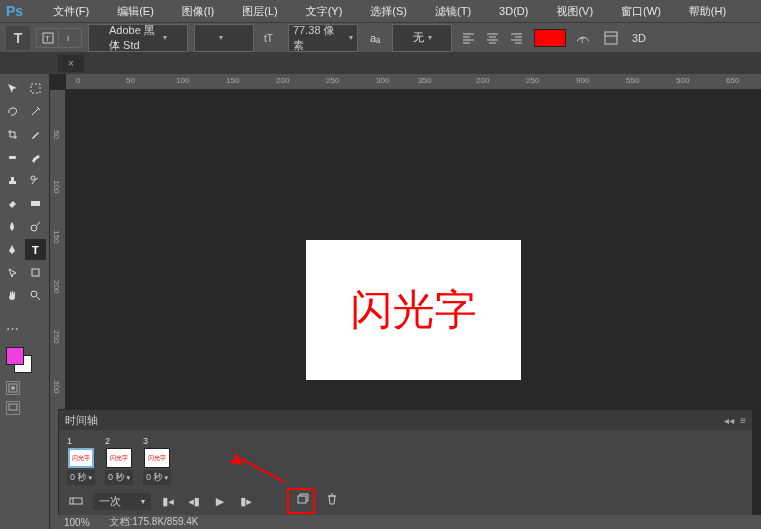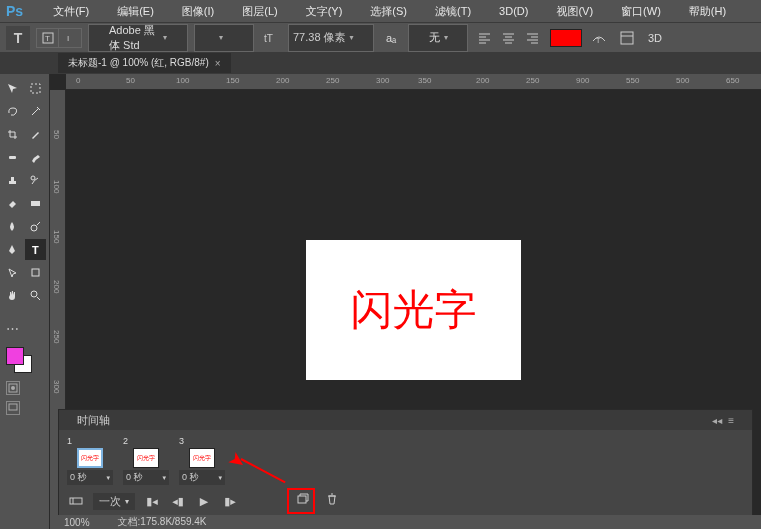--- a/index.html
+++ b/index.html
@@ -12,21 +12,21 @@
 
 
 .optbar { height: 30px; background: #535353; display: flex; align-items: center; padding: 0 6px; gap: 6px; border-top: 1px solid #3a3a3a; }
 .tool-icon-box { width: 24px; height: 24px; background: #454545; display: flex; align-items: center; justify-content: center; font-size: 14px; font-weight: bold; }
 .toggle-box { border: 1px solid #666; display: flex; height: 20px; }
 .tbtn { width: 22px; display: flex; align-items: center; justify-content: center; border-right: 1px solid #666; }
 .tbtn:last-child { border-right: none; }
 .font-select { background: #3a3a3a; border: 1px solid #666; height: 28px; display: flex; align-items: center; padding: 0 20px; font-size: 11px; color: #ddd; }
 .font-select.w1 { width: 100px; }
 .font-select.w2 { width: 60px; }
-.size-input { background: #3a3a3a; border: 1px solid #666; height: 20px; width: 86px; display: flex; align-items: center; padding: 13px 4px; font-size: 11px; }
+.size-input { background: #3a3a3a; border: 1px solid #666; height: 20px; width: 70px; display: flex; align-items: center; padding: 13px 4px; font-size: 11px; }
 .swatch { width: 32px; height: 18px; background: #ff0000; border: 1px solid #222; }
 .opt-icon { width: 22px; height: 22px; display: flex; align-items: center; justify-content: center; color: #ddd; }
 .align-group { display: flex; gap: 2px; }
 .dd-arrow { margin-left: 4px; color: #aaa; font-size: 8px; }
 
 
 .tabbar { height: 22px; background: #3a3a3a; display: flex; align-items: center; padding-left: 58px; }
 .tab { background: #2e2e2e; padding: 3px 10px; font-size: 10px; color: #ddd; display: flex; align-items: center; gap: 6px; }
 .tab-x { color: #aaa; font-size: 10px; }
 
@@ -47,39 +47,39 @@
 .ruler-h span { position: absolute; top: 2px; }
 .viewport { flex: 1; display: flex; }
 .ruler-v { width: 16px; background: #535353; border-right: 1px solid #2a2a2a; position: relative; font-size: 8px; color: #aaa; }
 .ruler-v span { position: absolute; left: 2px; writing-mode: vertical-rl; }
 .canvas-holder { flex: 1; display: flex; align-items: center; justify-content: center; position: relative; }
 .artboard { width: 215px; height: 140px; background: #fff; display: flex; align-items: center; justify-content: center; }
 .red-text { font-size: 42px; color: #ff0000; font-family: "SimSun", serif; font-weight: normal; }
 
 
 .timeline { position: absolute; bottom: 12px; left: 58px; right: 8px; height: 108px; background: #454545; border: 1px solid #2a2a2a; }
-.tl-head { height: 20px; background: #3a3a3a; display: flex; align-items: center; justify-content: space-between; padding: 0 18px; font-size: 11px; }
+.tl-head { height: 20px; background: #3a3a3a; display: flex; align-items: center; justify-content: space-between; padding: 0 6px; font-size: 11px; }
 .tl-head-r { display: flex; gap: 6px; font-size: 10px; color: #aaa; }
 .tl-body { display: flex; gap: 10px; padding: 6px 8px; align-items: flex-start; }
 .frame { display: flex; flex-direction: column; align-items: center; gap: 2px; }
 .frame-n { font-size: 9px; color: #ddd; align-self: flex-start; }
 .thumb { width: 26px; height: 20px; background: #fff; border: 1px solid #222; display: flex; align-items: center; justify-content: center; font-size: 6px; color: red; }
 .frame.sel .thumb { border: 2px solid #7db3e0; }
-.dur { font-size: 9px; background: #3a3a3a; padding: 1px 3px; display: flex; align-items: center; gap: 20px; }
+.dur { font-size: 9px; background: #3a3a3a; padding: 1px 3px; display: flex; align-items: center; gap: 2px; }
 .arrow { position: absolute; left: 170px; top: 38px; color: #ff0000; font-size: 20px; transform: rotate(35deg); pointer-events: none; }
 .arrow-line { position: absolute; left: 182px; top: 48px; width: 50px; height: 2px; background: #ff0000; transform: rotate(28deg); transform-origin: left center; }
 .tl-ctrl { position: absolute; bottom: 6px; left: 8px; display: flex; align-items: center; gap: 8px; font-size: 11px; }
 .tl-btn { width: 18px; height: 18px; display: flex; align-items: center; justify-content: center; color: #ccc; }
-.loop-sel { background: #3a3a3a; padding: 1px 6px; display: flex; align-items: center; gap: 4px; }
+.loop-sel { background: #3a3a3a; padding: 1px 6px; display: flex; align-items: center; gap: 20px; }
 .highlight-box { position: absolute; bottom: 2px; left: 228px; width: 28px; height: 26px; border: 2px solid #ff0000; }
 .tl-btn.inside { position: absolute; bottom: 8px; left: 235px; }
 .trash { position: absolute; bottom: 8px; left: 264px; }
 
 
-.status { position: absolute; bottom: 0; left: 58px; right: 0; height: 14px; background: #535353; display: flex; align-items: center; font-size: 10px; color: #ccc; padding-left: 6px; gap: 28px; }
+.status { position: absolute; bottom: 0; left: 58px; right: 0; height: 14px; background: #535353; display: flex; align-items: center; font-size: 10px; color: #ccc; padding-left: 6px; gap: 20px; }
 
 svg { display: block; }
 </style>
 </head>
 <body>
 
 <div class="menubar">
   <span class="ps-logo">Ps</span>
   <span class="menu-item">文件(F)</span>
   <span class="menu-item">编辑(E)</span>
@@ -168,21 +168,20 @@
       <svg width="14" height="14">
         <rect x="1" y="1" width="12" height="12" fill="none" stroke="#ccc"></rect>
         <line x1="1" y1="5" x2="13" y2="5" stroke="#ccc"></line>
       </svg>
     </span>
   <span class="opt-icon">3D</span>
 </div>
 
 <div class="tabbar">
   <div class="tab">
-    <span>未标题-1 @ 100% (红, RGB/8#)</span>
     <span class="tab-x">×</span>
   </div>
 </div>
 
 <div class="main">
 
   <div class="tools-col">
     <div class="tool-row">
         <div class="tool">
           <svg width="13" height="13">

